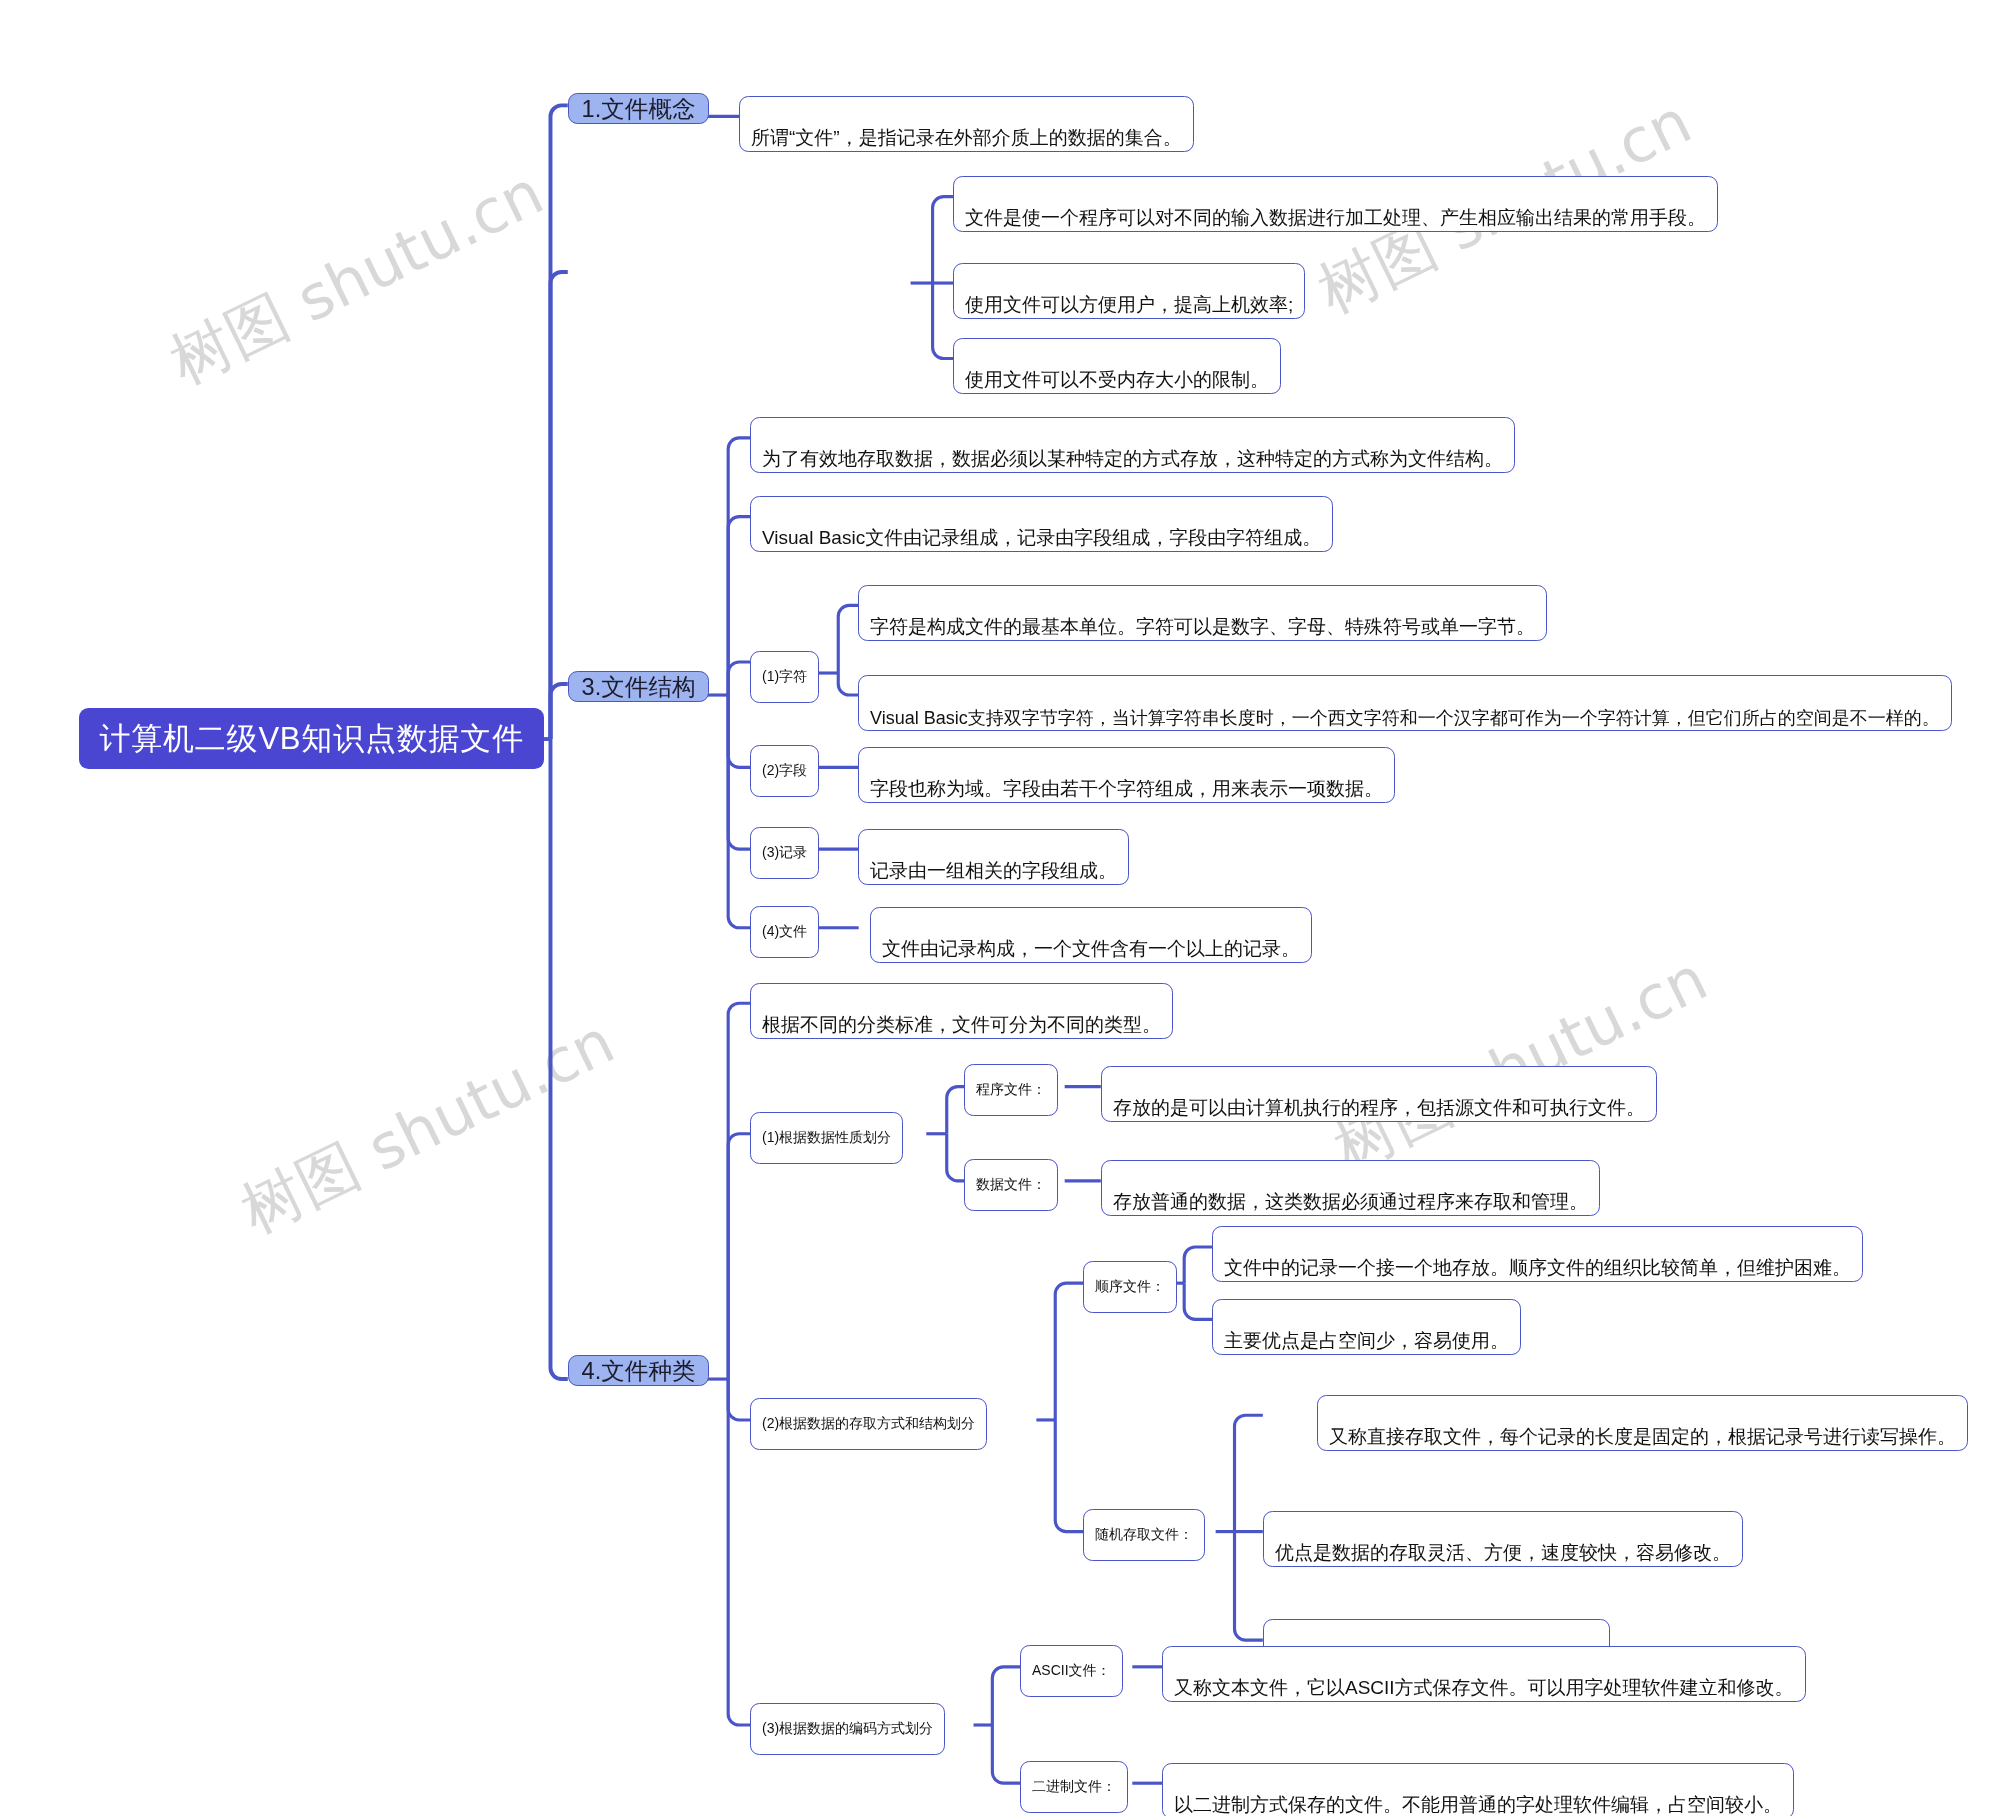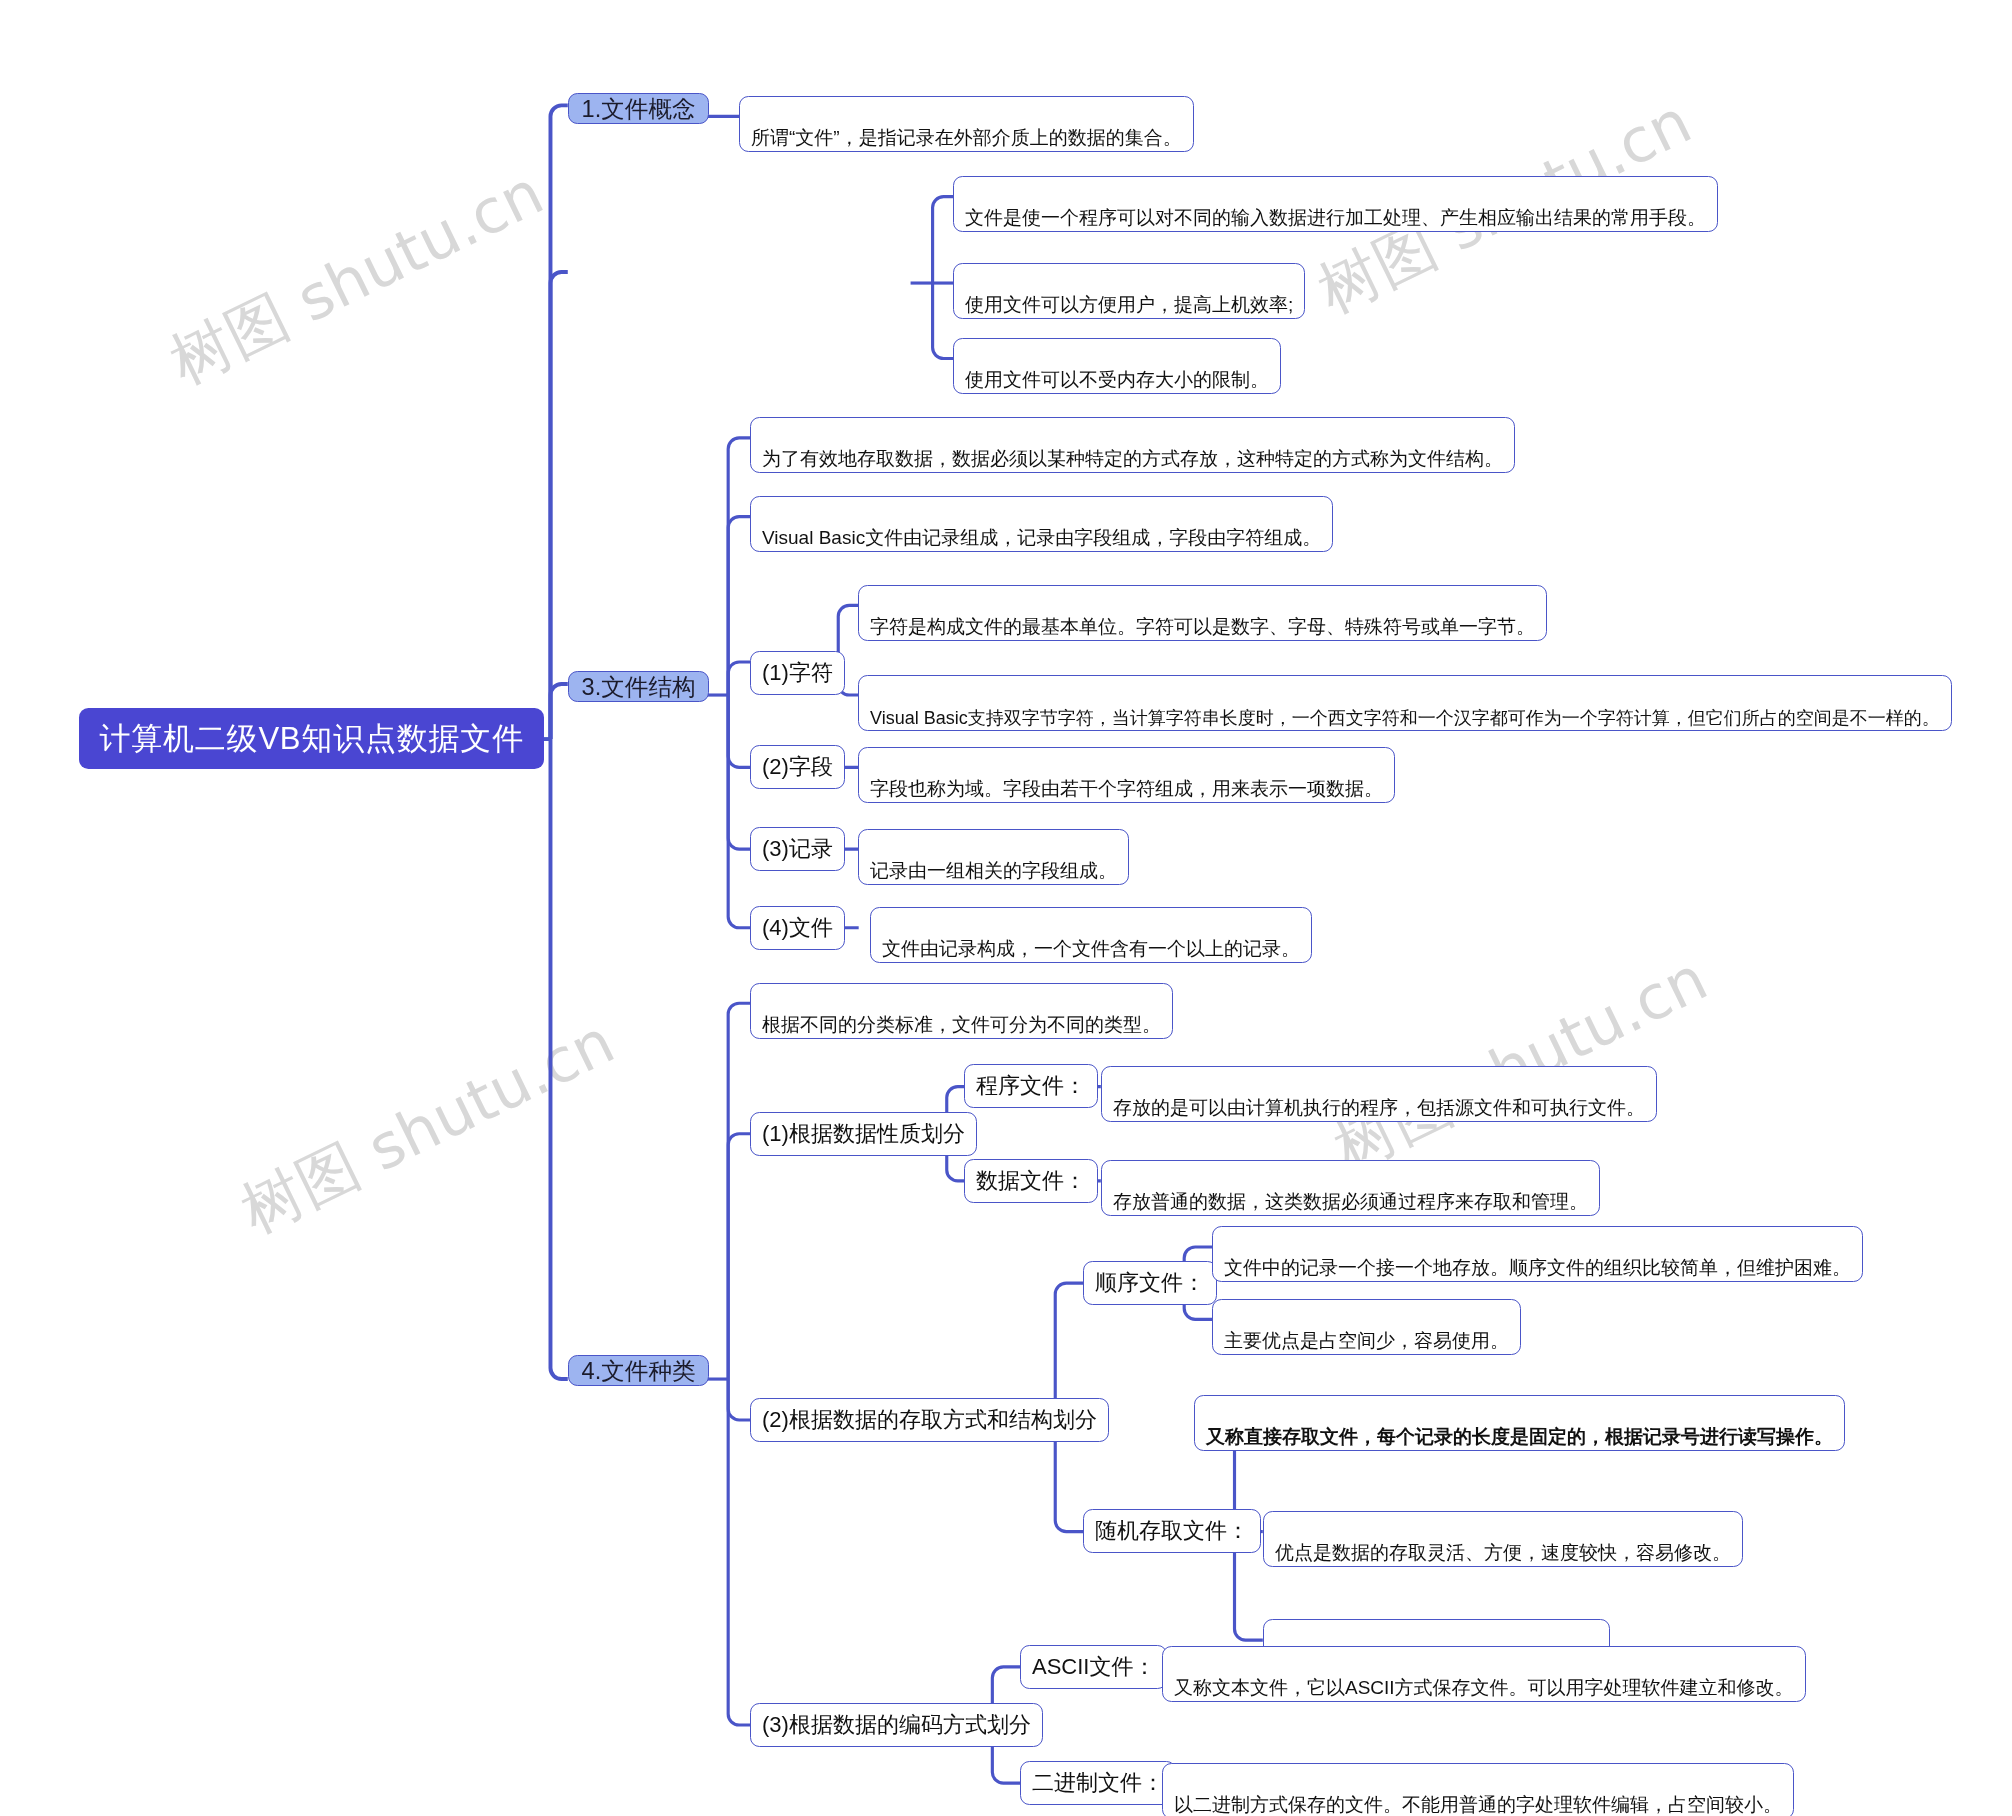--- a/index.html
+++ b/index.html
@@ -59,23 +59,23 @@
     font-size:23.6px;
     padding:0 12.6px;
     height:31px;
   }
 
   .lvl2{
     background:#ffffff;
     border:1.6px solid #4a55c8;
     color:#111111;
     border-radius:9.4px;
-    font-size:22px;
+    font-size:14px;
     padding:16px 11px;
-    height:44px;
+    height:52px;
   }
 
   .leaf{
     background:#ffffff;
     border:1.6px solid #4a55c8;
     color:#111111;
     border-radius:9.4px;
     font-size:19px;
     padding:0 11px;
     height:56px;
@@ -251,21 +251,21 @@
   <div class="node leaf" style="left:1212px;top:1226px;">
     <span>文件中的记录一个接一个地存放。顺序文件的组织比较简单，但维护困难。</span>
   </div>
   <div class="node leaf" style="left:1212px;top:1299px;">
     <span>主要优点是占空间少，容易使用。</span>
   </div>
 
   <div class="node lvl2" style="left:1083px;top:1509px;">
     <span>随机存取文件：</span>
   </div>
-  <div class="node leaf" style="left:1194px;top:1395px;font-weight:bold;">
+  <div class="node leaf" style="left:1317px;top:1395px;">
     <span>又称直接存取文件，每个记录的长度是固定的，根据记录号进行读写操作。</span>
   </div>
   <div class="node leaf" style="left:1263px;top:1511px;">
     <span>优点是数据的存取灵活、方便，速度较快，容易修改。</span>
   </div>
   <div class="node leaf" style="left:1263px;top:1619px;">
     <span>缺点是占空间较大，数据组织较复杂。</span>
   </div>
 
   <div class="node lvl2" style="left:750px;top:1703px;">

